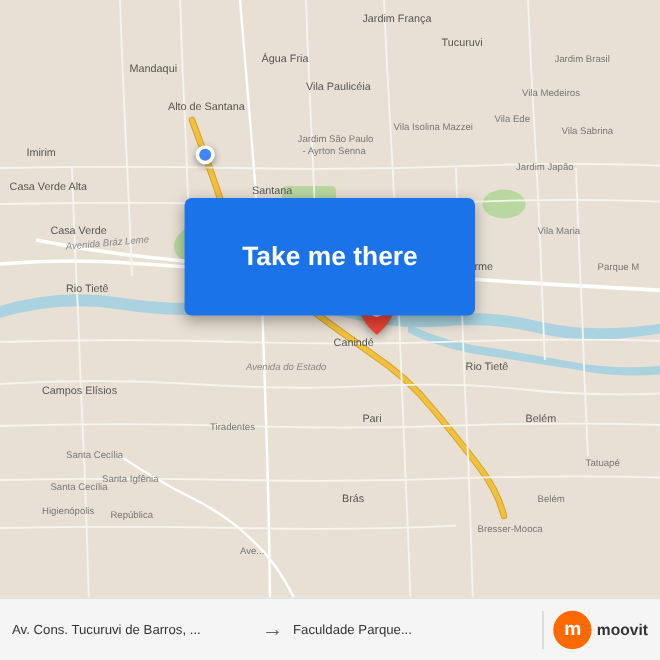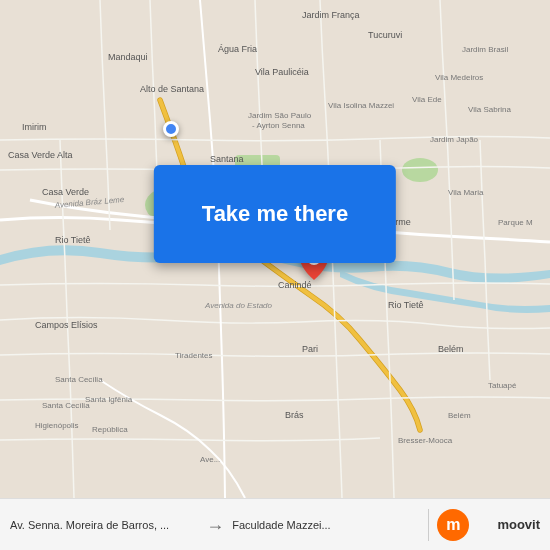--- a/index.html
+++ b/index.html
@@ -164,21 +164,20 @@
       justify-content: center;
       color: white;
       font-weight: bold;
       font-size: 16px;
     }
 
     .moovit-text {
       font-size: 13px;
       font-weight: bold;
       color: #333;
-      margin-left: 24px;
     }
 
     .divider-vert {
       width: 1px;
       height: 32px;
       background: #ccc;
       flex-shrink: 0;
     }
   </style>
 </head>
@@ -276,25 +275,25 @@
         <circle cx="14" cy="14" r="7" fill="white"></circle>
       </svg>
     </div>
 
     <button id="take-me-button">Take me there</button>
 
   </div>
 
   <div id="bottom-bar">
     <div class="bottom-location">
-      <span class="bottom-location-text">Av. Senna. Moreira de Barros, ...</span>
+      <span class="bottom-location-text">Av. Cons. Tucuruvi de Barros, ...</span>
     </div>
     <div class="bottom-arrow">→</div>
     <div class="bottom-location">
-      <span class="bottom-location-text">Faculdade Mazzei...</span>
+      <span class="bottom-location-text">Faculdade Parque...</span>
     </div>
     <div class="divider-vert"></div>
     <div class="bottom-logo moovit-logo">
       <div class="moovit-m">m</div>
       <span class="moovit-text">moovit</span>
     </div>
   </div>
 </div>
 
 </body></html>

